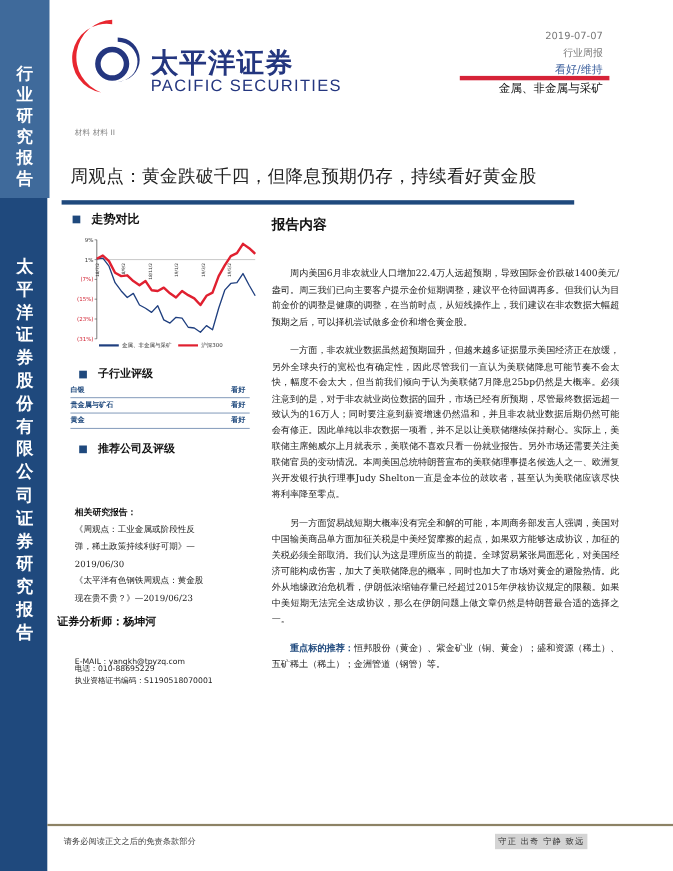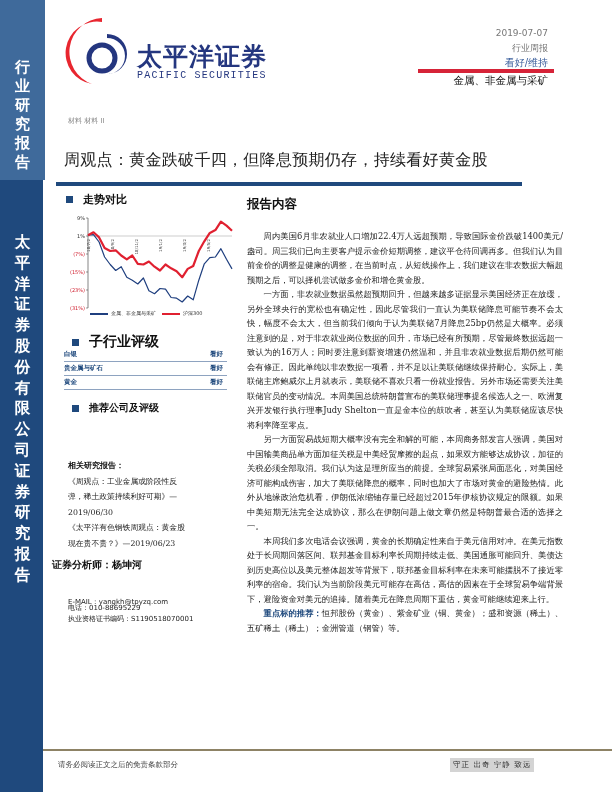--- a/index.html
+++ b/index.html
@@ -8,21 +8,21 @@
 
   .sidebar-top { position:absolute; left:0; top:0; width:45px; height:180px; background:#3f6a9b; }
   .sidebar-bottom { position:absolute; left:0; top:180px; width:43px; height:612px; background:#1f497d; }
   .sidebar-v-text { position:absolute; left:0; width:45px; text-align:center; color:#fff; font-weight:bold; font-size:15px; line-height:19px; }
   .sidebar-v-text span { display:block; }
   .sidebar-v-top { top:58px; }
   .sidebar-v-bottom { top:232px; font-size:15.5px; line-height:20.8px; }
 
   .logo { position:absolute; left:62px; top:12px; width:280px; height:80px; }
   .logo-cn { position:absolute; left:137px; top:42px; font-family:"DejaVu Sans", sans-serif; font-weight:bold; font-size:25px; color:#24367f; letter-spacing:1px; }
-  .logo-en { position:absolute; left:137px; top:70px; font-family:Liberation Mono, monospace; font-size:10px; color:#24367f; letter-spacing:1.2px; }
+  .logo-en { position:absolute; left:137px; top:70px; font-family:Liberation Sans, sans-serif; font-size:15px; color:#24367f; letter-spacing:1.2px; }
 
   .category { position:absolute; left:68px; top:116px; font-size:7px; color:#888; font-family:"DejaVu Sans", sans-serif; }
   .hdr-redline { position:absolute; left:418px; top:69px; width:136px; height:4px; background:#d62338; }
 
   .title { position:absolute; left:64px; top:150px; font-size:16px; color:#222; letter-spacing:0.3px; }
   .title-rule { position:absolute; left:56px; top:182px; width:466px; height:4px; background:#1f497d; }
 
   .sec-head { position:absolute; font-weight:bold; font-size:11px; color:#111; display:flex; align-items:center; }
   .sec-head .sq { display:inline-block; width:7px; height:7px; background:#1f497d; margin-right:10px; }
 
@@ -33,21 +33,21 @@
   .rating-table { position:absolute; left:64px; top:348px; width:163px; font-size:6.5px; font-weight:bold; color:#1f497d; }
   .rating-row { display:flex; justify-content:space-between; height:14px; align-items:center; border-bottom:1px solid #8ea3c0; padding-right:4px; }
 
   .related { position:absolute; left:68px; top:458px; width:124px; font-size:7.8px; line-height:15.5px; color:#222; }
   .related .lbl { font-weight:bold; color:#111; font-size:8px; }
   .analyst { position:absolute; left:52px; top:558px; font-size:10px; font-weight:bold; color:#111; }
   .contact { position:absolute; left:68px; font-size:7px; color:#222; font-family:"DejaVu Sans", sans-serif; }
 
   .body-head { position:absolute; left:247px; top:196px; font-size:12.5px; font-weight:bold; color:#111; }
   .body-text { position:absolute; left:247px; top:229px; width:316px; font-size:8.3px; line-height:14.5px; color:#222; text-align:justify; }
-  .body-text p { text-indent:2em; }
+  .body-text p { text-indent:2em;margin-top:12px; }
   .body-text .hl { color:#1f497d; font-weight:bold; }
 
   .footer-rule { position:absolute; left:43px; top:749px; width:569px; height:2px; background:#8d8265; }
   .footer-left { position:absolute; left:58px; top:760px; font-size:7.5px; color:#444; }
   .footer-right { position:absolute; left:450px; top:758px; font-size:7.5px; color:#333; background:#d4d4d4; padding:2px 3px; letter-spacing:1px;text-align:center; }
 </style>
 </head>
 <body>
 
 <div class="sidebar-top"></div>
@@ -128,21 +128,21 @@
     <text x="126" y="27" font-size="4" fill="#333" transform="rotate(-90 126 27)" text-anchor="end" font-family="DejaVu Sans, sans-serif">19/3/2</text>
     <text x="150" y="27" font-size="4" fill="#333" transform="rotate(-90 150 27)" text-anchor="end" font-family="DejaVu Sans, sans-serif">19/5/2</text>
     <polyline points="28.0,23.2 33.5,22.6 39.1,30.0 44.6,45.0 50.2,52.5 55.7,58.5 61.2,54.7 66.8,65.3 72.3,68.2 77.8,72.0 83.4,66.0 88.9,78.8 94.5,81.7 100.0,76.5 105.5,77.2 111.1,85.5 116.6,86.2 122.2,90.0 127.7,84.0 133.2,87.8 138.8,68.2 144.3,51.8 149.8,45.7 155.4,45.0 160.9,36.7 166.5,47.3 172.0,56.9" fill="none" stroke="#1f3f7f" stroke-width="1.2" stroke-linejoin="round"></polyline>
     <polyline points="28.0,23.2 33.5,20.3 39.1,25.4 44.6,36.0 50.2,39.0 55.7,38.3 61.2,43.5 66.8,47.3 72.3,43.5 77.8,51.8 83.4,52.5 88.9,49.5 94.5,54.7 100.0,58.5 105.5,52.5 111.1,56.3 116.6,59.2 122.2,65.3 127.7,56.9 133.2,54.0 138.8,39.0 144.3,29.3 149.8,20.9 155.4,18.1 160.9,9.7 166.5,13.6 172.0,18.7" fill="none" stroke="#e02030" stroke-width="2.2" stroke-linejoin="round"></polyline>
   </svg>
 <div class="legend">
   <span><span class="ln" style="background:#1f3f7f"></span><span>金属、非金属与采矿</span></span>
   <span><span class="ln" style="background:#e02030"></span><span>沪深300</span></span>
 </div>
 
-<div class="sec-head" style="left:72px;top:333px;font-size:14px;">
+<div class="sec-head" style="left:72px;top:333px;font-size:10px;">
   <span class="sq"></span>
   <span>子行业评级</span>
 </div>
 <div class="rating-table">
   <div class="rating-row">
     <span>白银</span>
     <span>看好</span>
   </div>
   <div class="rating-row">
     <span>贵金属与矿石</span>
@@ -176,19 +176,18 @@
 </div>
 <div class="contact" style="top:614px;">
   <span>执业资格证书编码：</span><span>S1190518070001</span>
 </div>
 
 <div class="body-head">报告内容</div>
 <div class="body-text">
   <p>周内美国6月非农就业人口增加22.4万人远超预期，导致国际金价跌破1400美元/盎司。周三我们已向主要客户提示金价短期调整，建议平仓待回调再多。但我们认为目前金价的调整是健康的调整，在当前时点，从短线操作上，我们建议在非农数据大幅超预期之后，可以择机尝试做多金价和增仓黄金股。</p>
   <p>一方面，非农就业数据虽然超预期回升，但越来越多证据显示美国经济正在放缓，另外全球央行的宽松也有确定性，因此尽管我们一直认为美联储降息可能节奏不会太快，幅度不会太大，但当前我们倾向于认为美联储7月降息25bp仍然是大概率。必须注意到的是，对于非农就业岗位数据的回升，市场已经有所预期，尽管最终数据远超一致认为的16万人；同时要注意到薪资增速仍然温和，并且非农就业数据后期仍然可能会有修正。因此单纯以非农数据一项看，并不足以让美联储继续保持耐心。实际上，美联储主席鲍威尔上月就表示，美联储不喜欢只看一份就业报告。另外市场还需要关注美联储官员的变动情况。本周美国总统特朗普宣布的美联储理事提名候选人之一、欧洲复兴开发银行执行理事Judy Shelton一直是金本位的鼓吹者，甚至认为美联储应该尽快将利率降至零点。</p>
   <p>另一方面贸易战短期大概率没有完全和解的可能，本周商务部发言人强调，美国对中国输美商品单方面加征关税是中美经贸摩擦的起点，如果双方能够达成协议，加征的关税必须全部取消。我们认为这是理所应当的前提。全球贸易紧张局面恶化，对美国经济可能构成伤害，加大了美联储降息的概率，同时也加大了市场对黄金的避险热情。此外从地缘政治危机看，伊朗低浓缩铀存量已经超过2015年伊核协议规定的限额。如果中美短期无法完全达成协议，那么在伊朗问题上做文章仍然是特朗普最合适的选择之一。</p>
-  <p>本周我们多次电话会议强调，黄金的长期确定性来自于美元信用对冲。在美元指数处于长周期回落区间、联邦基金目标利率长周期持续走低、美国通胀可能回升、美债达到历史高位以及美元整体超发等背景下，联邦基金目标利率在未来可能摆脱不了接近零利率的宿命。我们认为当前阶段美元可能存在高估，高估的因素在于全球贸易争端背景下，避险资金对美元的追捧。随着美元在降息周期下重估，黄金可能继续迎来上行。</p>
   <p><span class="hl">重点标的推荐：</span><span>恒邦股份（黄金）、紫金矿业（铜、黄金）；盛和资源（稀土）、五矿稀土（稀土）；金洲管道（钢管）等。</span></p>
 </div>
 
 <div class="footer-rule"></div>
 <div class="footer-left">请务必阅读正文之后的免责条款部分</div>
 <div class="footer-right">守正 出奇 宁静 致远</div>
 
 </body></html>

